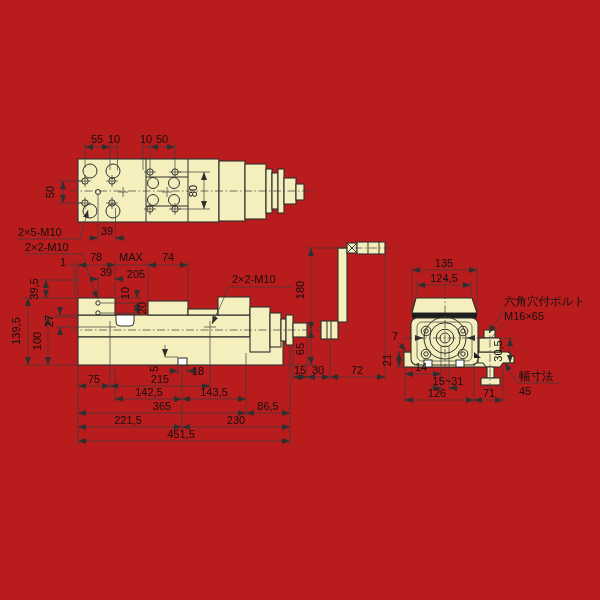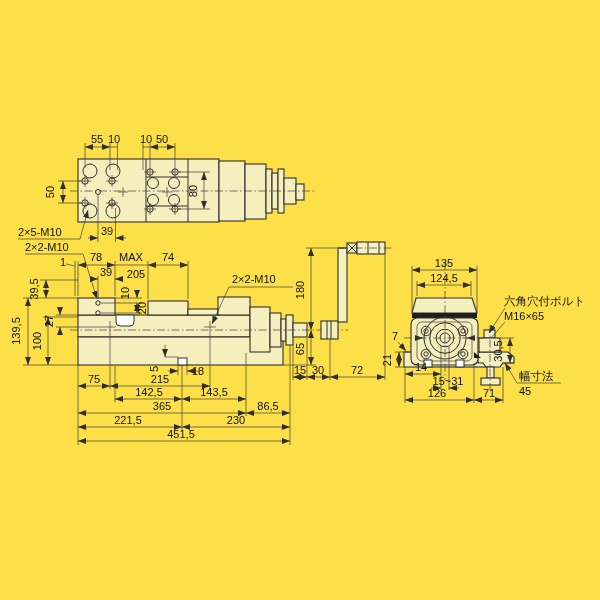--- a/index.html
+++ b/index.html
@@ -1,16 +1,16 @@
 <!DOCTYPE html>
 <html><head>
 <meta charset="utf-8">
 <style>
   html,body{margin:0;padding:0;background:#ffffff;}
-  .stage{position:relative;width:600px;height:600px;background:#fde047;overflow:hidden;}
+  .stage{position:relative;width:600px;height:600px;background:#b91c1c;overflow:hidden;}
   svg{position:absolute;left:0;top:0;}
   .body{fill:#f5efbd;stroke:#2f2f2f;stroke-width:1.1;stroke-linejoin:miter;}
   .ln{stroke:#2f2f2f;stroke-width:1;fill:none;}
   .white{fill:#ffffff;stroke:#2f2f2f;stroke-width:1;}
   .hole{fill:none;stroke:#2f2f2f;stroke-width:1;}
   .thin{stroke:#3d3d3d;stroke-width:0.7;fill:none;}
   .cl{stroke:#3d3d3d;stroke-width:0.7;fill:none;stroke-dasharray:8 2.5 1.5 2.5;}
   .dark{fill:#1e1e1e;stroke:none;}
   text.d{font-family:"Liberation Sans",sans-serif;font-size:11px;fill:#101010;text-anchor:middle;}
   text.s{text-anchor:start;}

